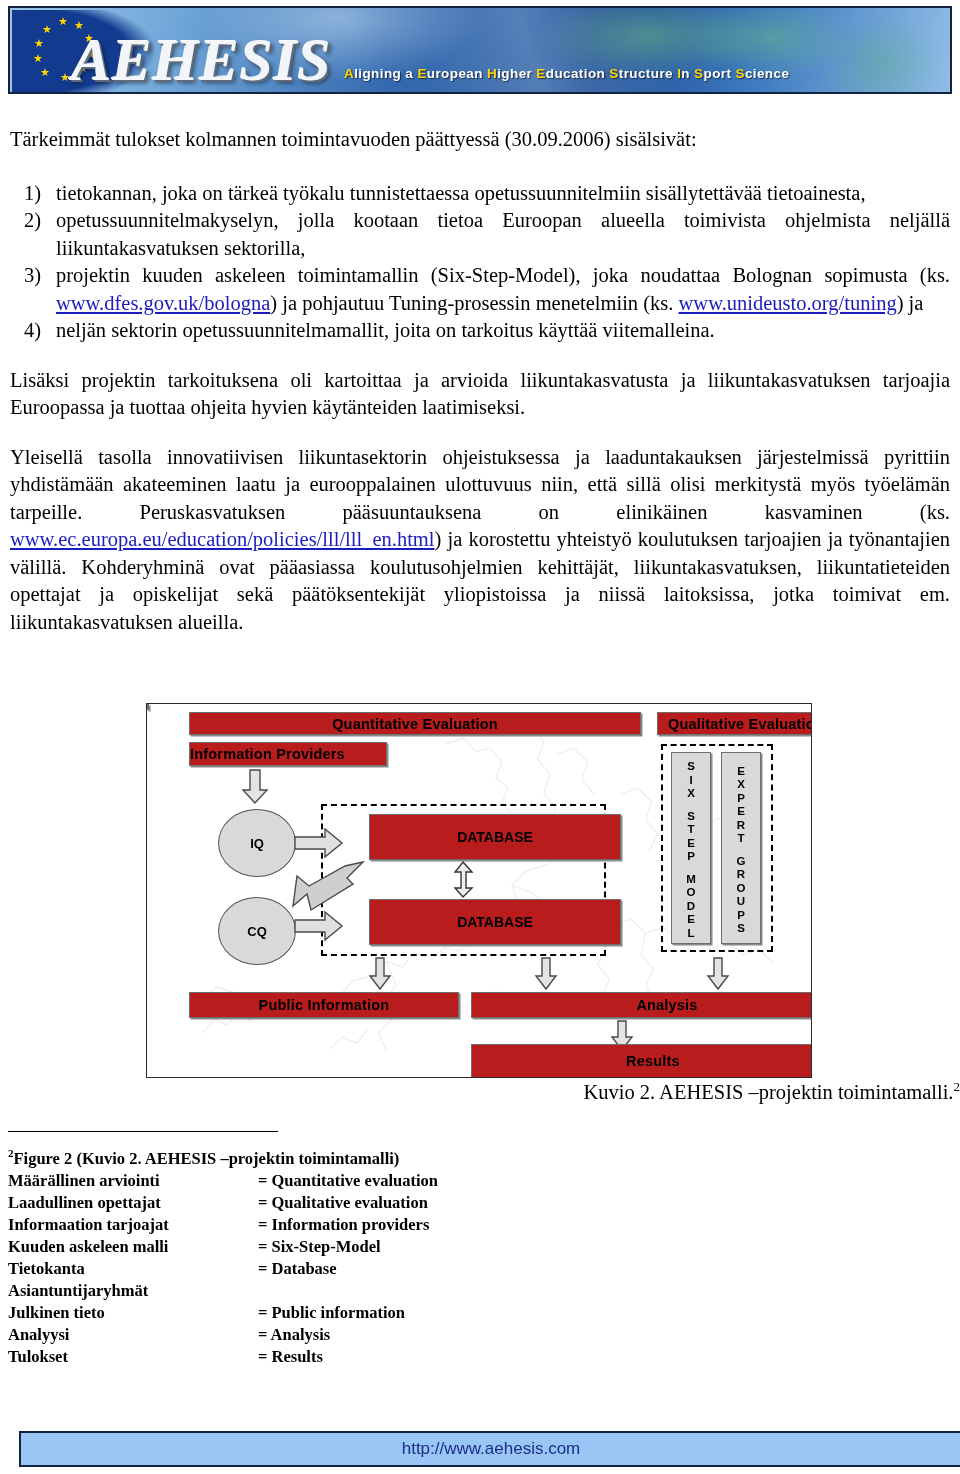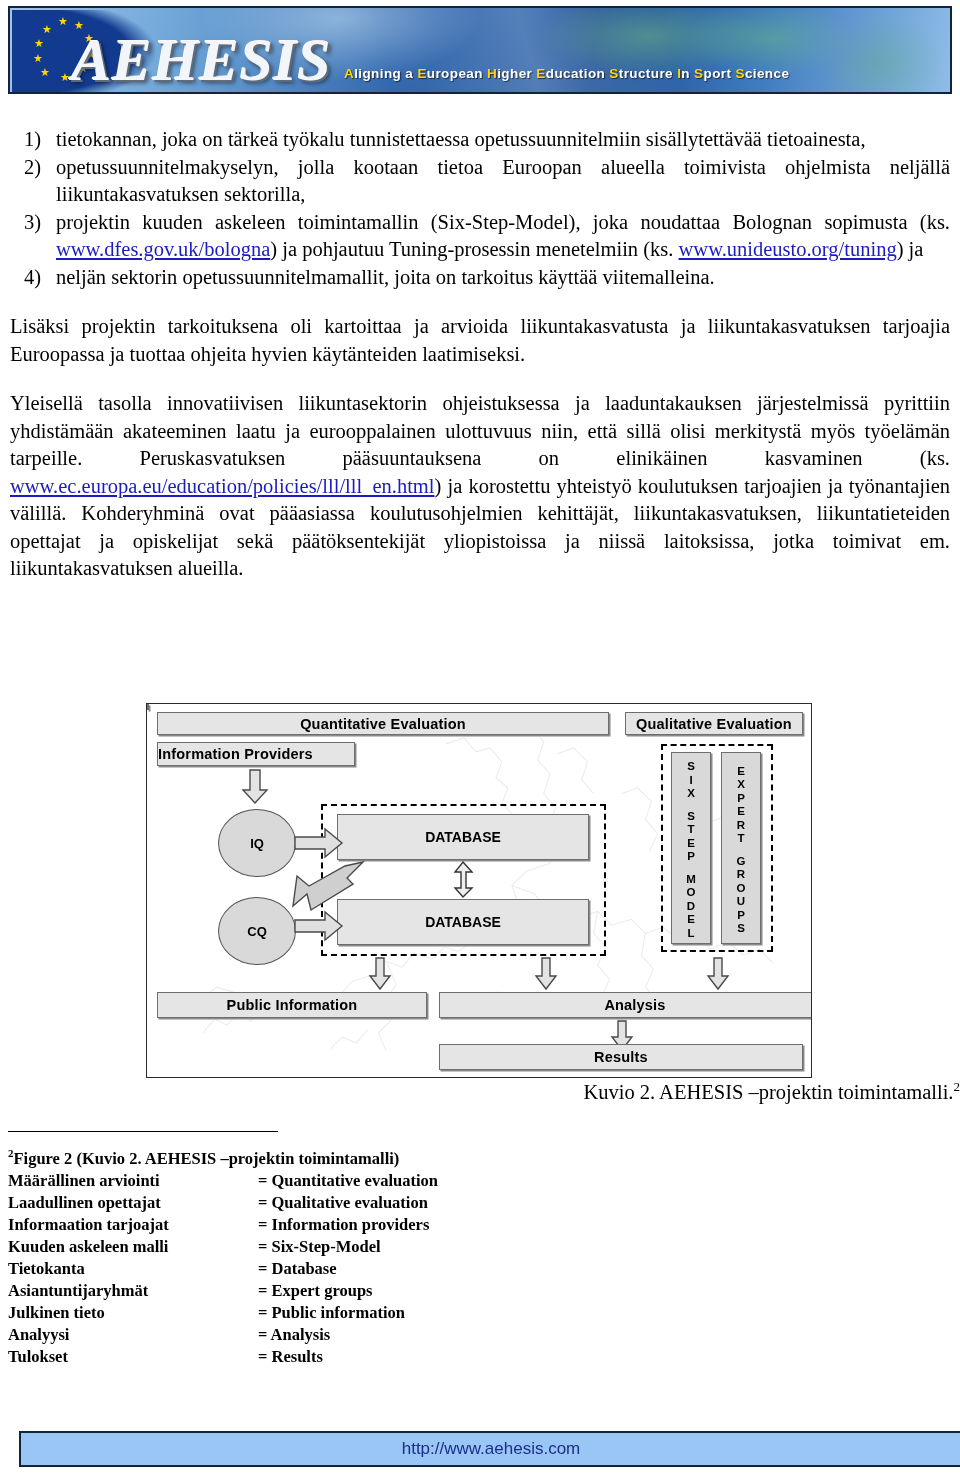--- a/index.html
+++ b/index.html
@@ -92,27 +92,28 @@
     border:1.5px solid #2b2b2b;
     background:#ffffff;
     overflow:hidden;
   }
   #mapbg{
     position:absolute; inset:0;
     opacity:.30;
   }
   .dbox{
     position:absolute;
-    background:#e5e5e5;
+    background:#b91c1c;
     border:1.5px solid #6e6e6e;
     box-shadow:1.5px 1.5px 0 #8a8a8a;
     font-family:"Liberation Sans", sans-serif;
     font-weight:bold;
     display:flex; align-items:center; justify-content:center;
     color:#000;
+    margin-left:32px;
   }
   .dbox.title{ font-size:14.5px; letter-spacing:.2px; }
   .dashed{
     position:absolute;
     border:2px dashed #000;
   }
   .ellipse{
     position:absolute;
     background:#d9d9d9;
     border:1.5px solid #555;
@@ -191,20 +192,21 @@
     <span class="star" style="left:32px;top:56px;">★</span>
   </div>
   <div id="logo-text">AEHESIS</div>
   <div id="tagline">
     <span class="cap">A</span>ligning a <span class="cap">E</span>uropean <span class="cap">H</span>igher <span class="cap">E</span>ducation <span class="cap">S</span>tructure <span class="cap">I</span>n <span class="cap">S</span>port <span class="cap">S</span>cience
   </div>
 </div>
 
 <div id="content">
 
+  <p class="para intro">Tärkeimmät tulokset kolmannen toimintavuoden päättyessä (30.09.2006) sisälsivät:</p>
 
   <ol class="items">
     <li>
       <span class="num">1)</span>
       <span>tietokannan, joka on tärkeä työkalu tunnistettaessa opetussuunnitelmiin sisällytettävää tietoainesta,</span>
     </li>
     <li>
       <span class="num">2)</span>
       <span>opetussuunnitelmakyselyn, jolla kootaan tietoa Euroopan alueella toimivista ohjelmista neljällä liikuntakasvatuksen sektorilla,</span>
     </li>
@@ -338,21 +340,21 @@
     </svg>
 
     <div class="dbox title" style="left:10px; top:288px; width:270px; height:26px;">Public Information</div>
 
     <div class="dbox title" style="left:292px; top:288px; width:392px; height:26px;">Analysis</div>
 
     <svg class="arrow" style="left:464px; top:317px;" width="22" height="30" viewBox="0 0 22 30">
       <polygon points="7,0 15,0 15,16 21,16 11,29 1,16 7,16" fill="#e3e3e3" stroke="#4a4a4a" stroke-width="1.4"></polygon>
     </svg>
 
-    <div class="dbox title" style="left:292px; top:340px; width:364px; height:26px;">Results</div>
+    <div class="dbox title" style="left:292px; top:340px; width:364px; height:34px;">Results</div>
   </div>
 </div>
 
 <div id="caption">
   <span>Kuvio 2. AEHESIS –projektin toimintamalli.</span><sup>2</sup>
 </div>
 
 <div id="fn-rule"></div>
 
 <div id="footnotes">
@@ -373,21 +375,20 @@
   <div class="gloss">
     <div class="fi">Kuuden askeleen malli</div>
     <div class="en">= Six-Step-Model</div>
   </div>
   <div class="gloss">
     <div class="fi">Tietokanta</div>
     <div class="en">= Database</div>
   </div>
   <div class="gloss">
     <div class="fi">Asiantuntijaryhmät</div>
-    <div class="en">= Expert groups</div>
   </div>
   <div class="gloss">
     <div class="fi">Julkinen tieto</div>
     <div class="en">= Public information</div>
   </div>
   <div class="gloss">
     <div class="fi">Analyysi</div>
     <div class="en">= Analysis</div>
   </div>
   <div class="gloss">

